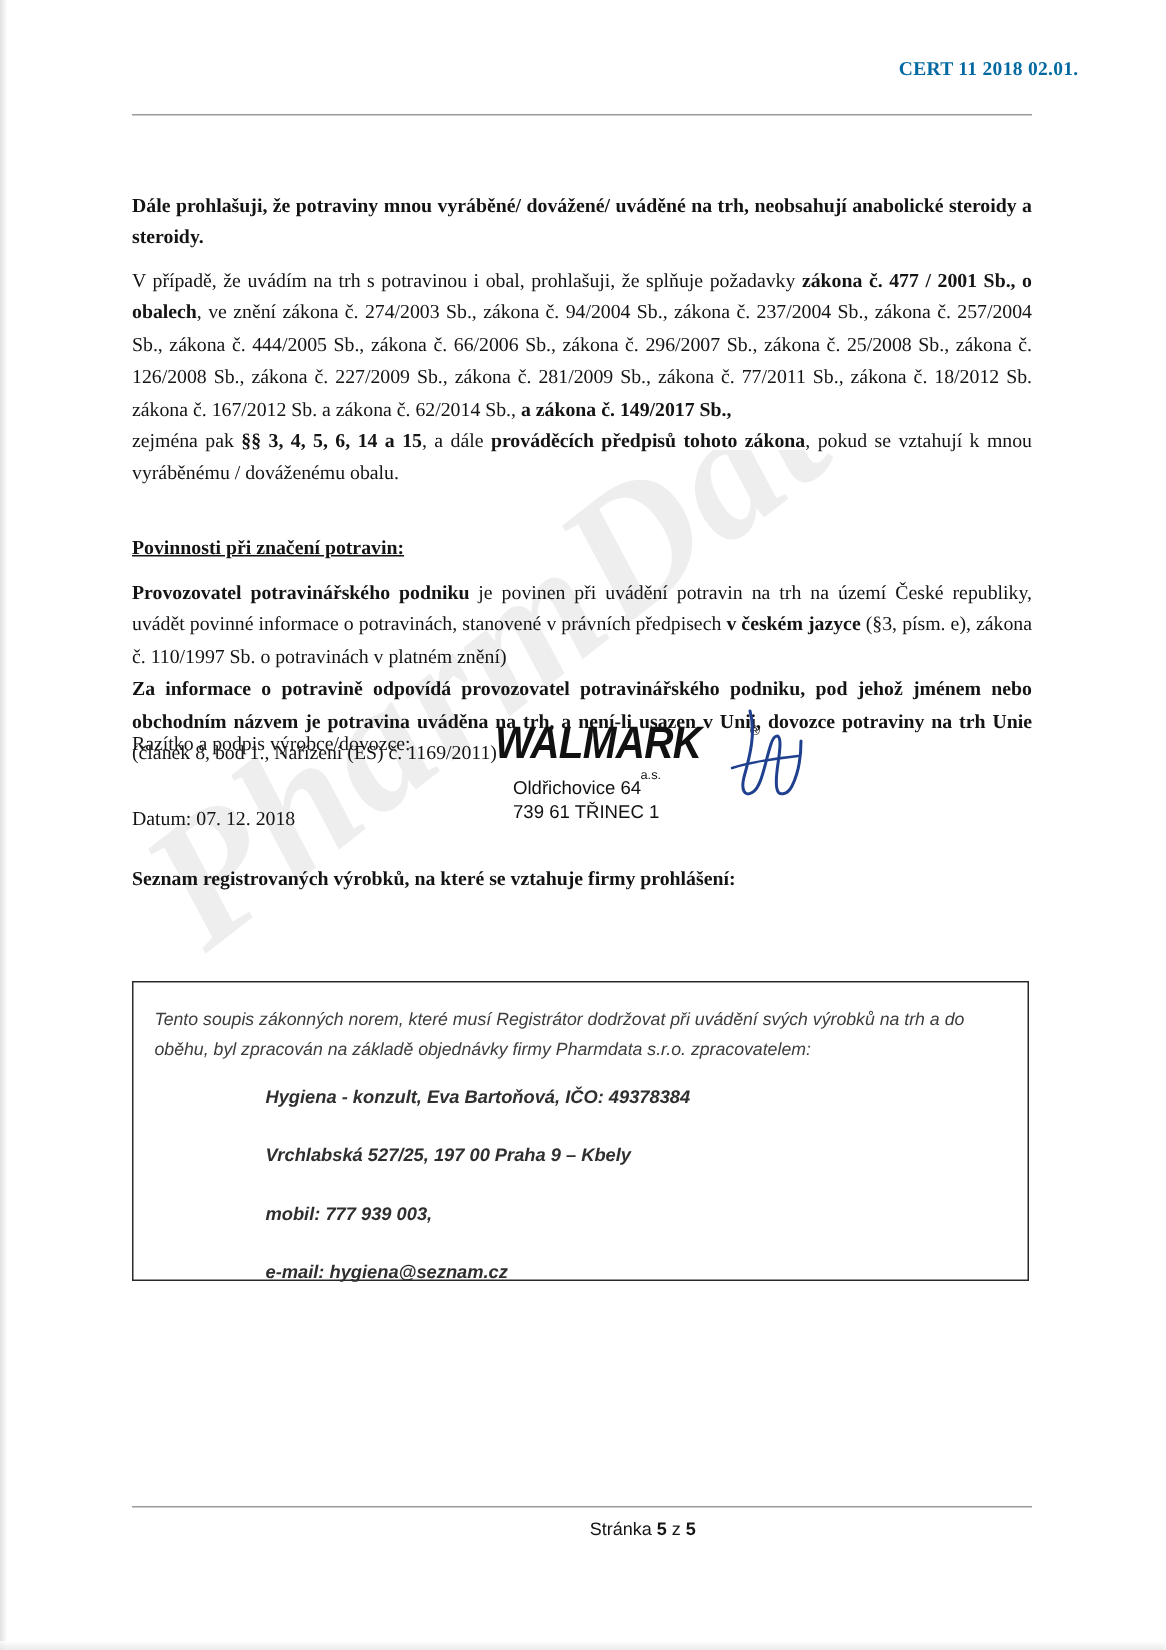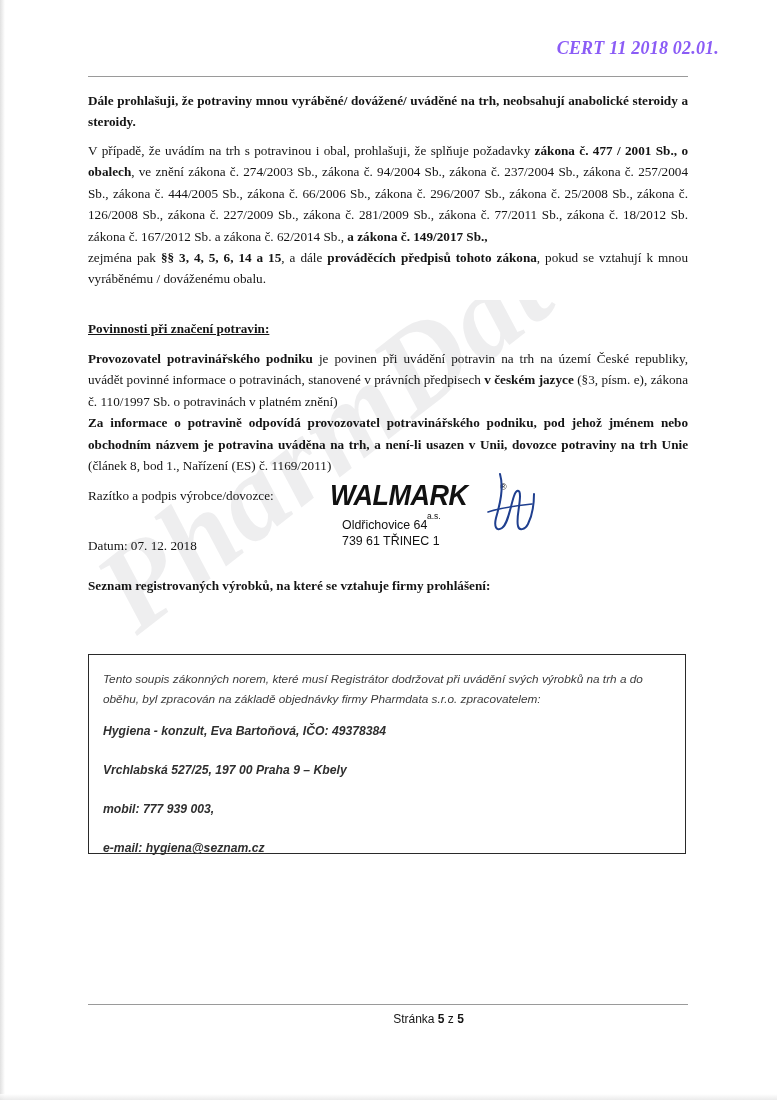--- a/index.html
+++ b/index.html
@@ -30,41 +30,41 @@
     width: 777px; height: 6px;
     background: linear-gradient(to top, #e6e6e6, #ffffff);
     opacity: .8;
   }
 
   .header-code {
     position: absolute;
     right: 58px;
     top: 38px;
     font-family: "Liberation Serif", serif;
-    font-style: italic;
-    font-weight: bold;
-    font-size: 18px;
+    font-weight: bold;
+    font-size: 13px;
     letter-spacing: .2px;
-    color: #8b5cf6;
+    color: #0369a1;
   }
   .rule {
     position: absolute;
     background: #9a9a9a;
     height: 1px;
   }
   .rule-top { left: 88px; top: 76px; width: 600px; }
   .rule-bottom { left: 88px; top: 1004px; width: 600px; }
 
   .body-block {
     position: absolute;
     left: 88px;
     width: 600px;
     font-size: 13.2px;
     line-height: 1.62;
     text-align: justify;
+    margin-top: 36px;
   }
   .b { font-weight: bold; }
 
   #para-steroids { top: 90px; font-weight: bold; }
   #para-obaly { top: 140px; }
   #heading-povinnosti { top: 318px; font-weight: bold; text-decoration: underline; }
   #para-provozovatel { top: 348px; }
 
   .label-stamp {
     position: absolute;
@@ -166,20 +166,21 @@
     left: 14px;
     top: 14px;
     width: 560px;
     font-family: "Liberation Sans", sans-serif;
     font-style: italic;
     font-size: 11.8px;
     line-height: 1.72;
     color: #3c3c3c;
   }
   .note-line {
+    margin-left: 74px;
     margin-top: 18px;
     font-style: italic;
     font-weight: bold;
     font-size: 12.2px;
     color: #2f2f2f;
   }
 
   .footer {
     position: absolute;
     left: 0;

